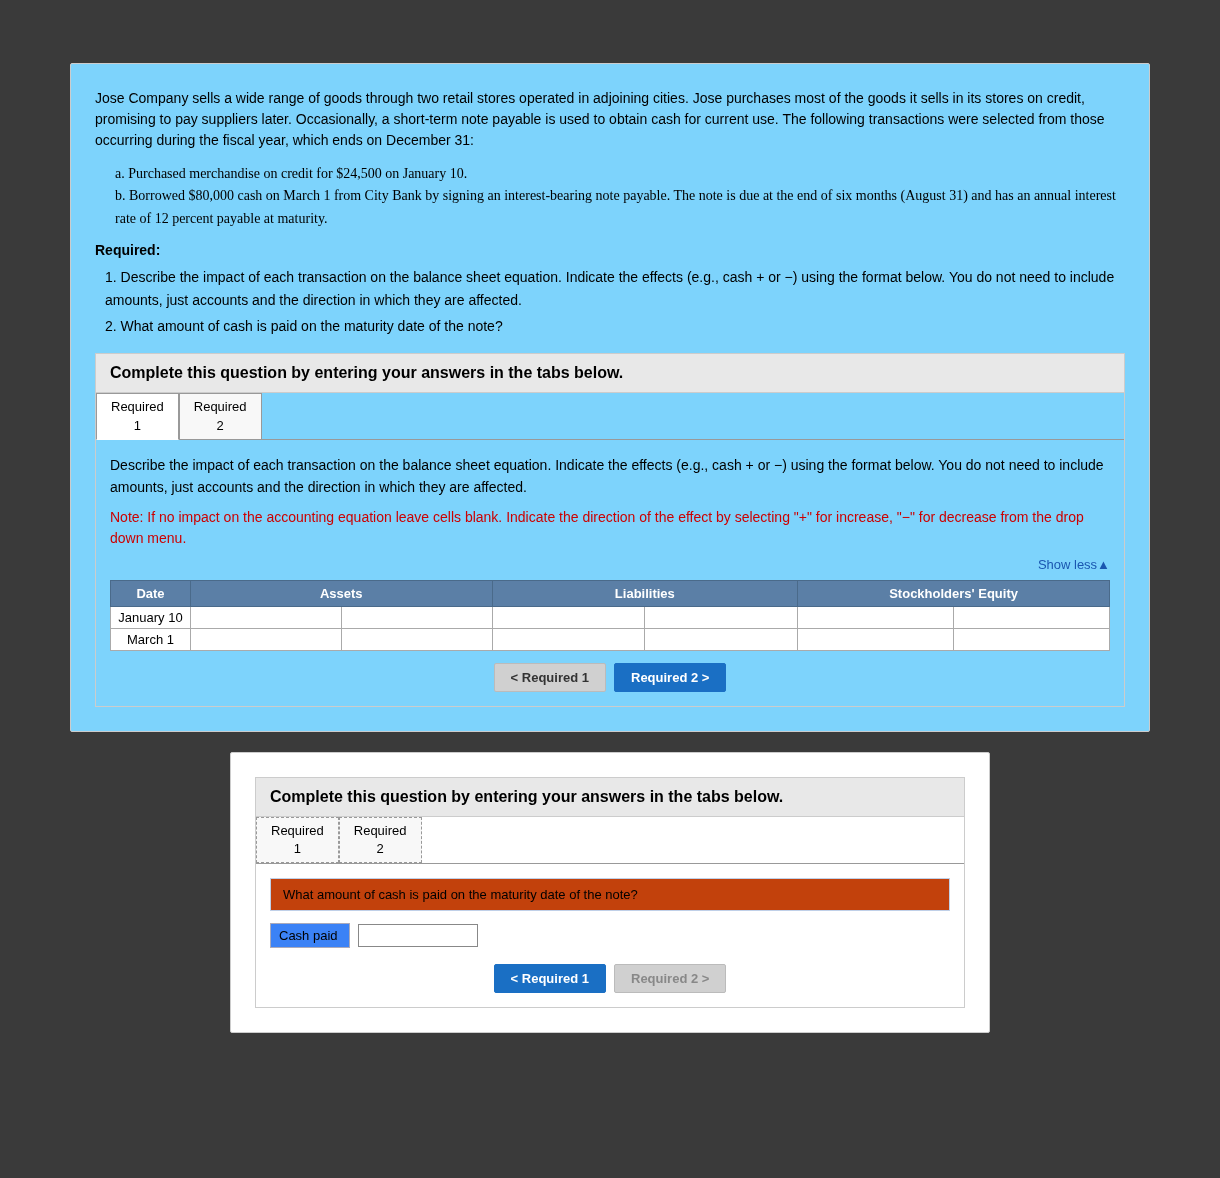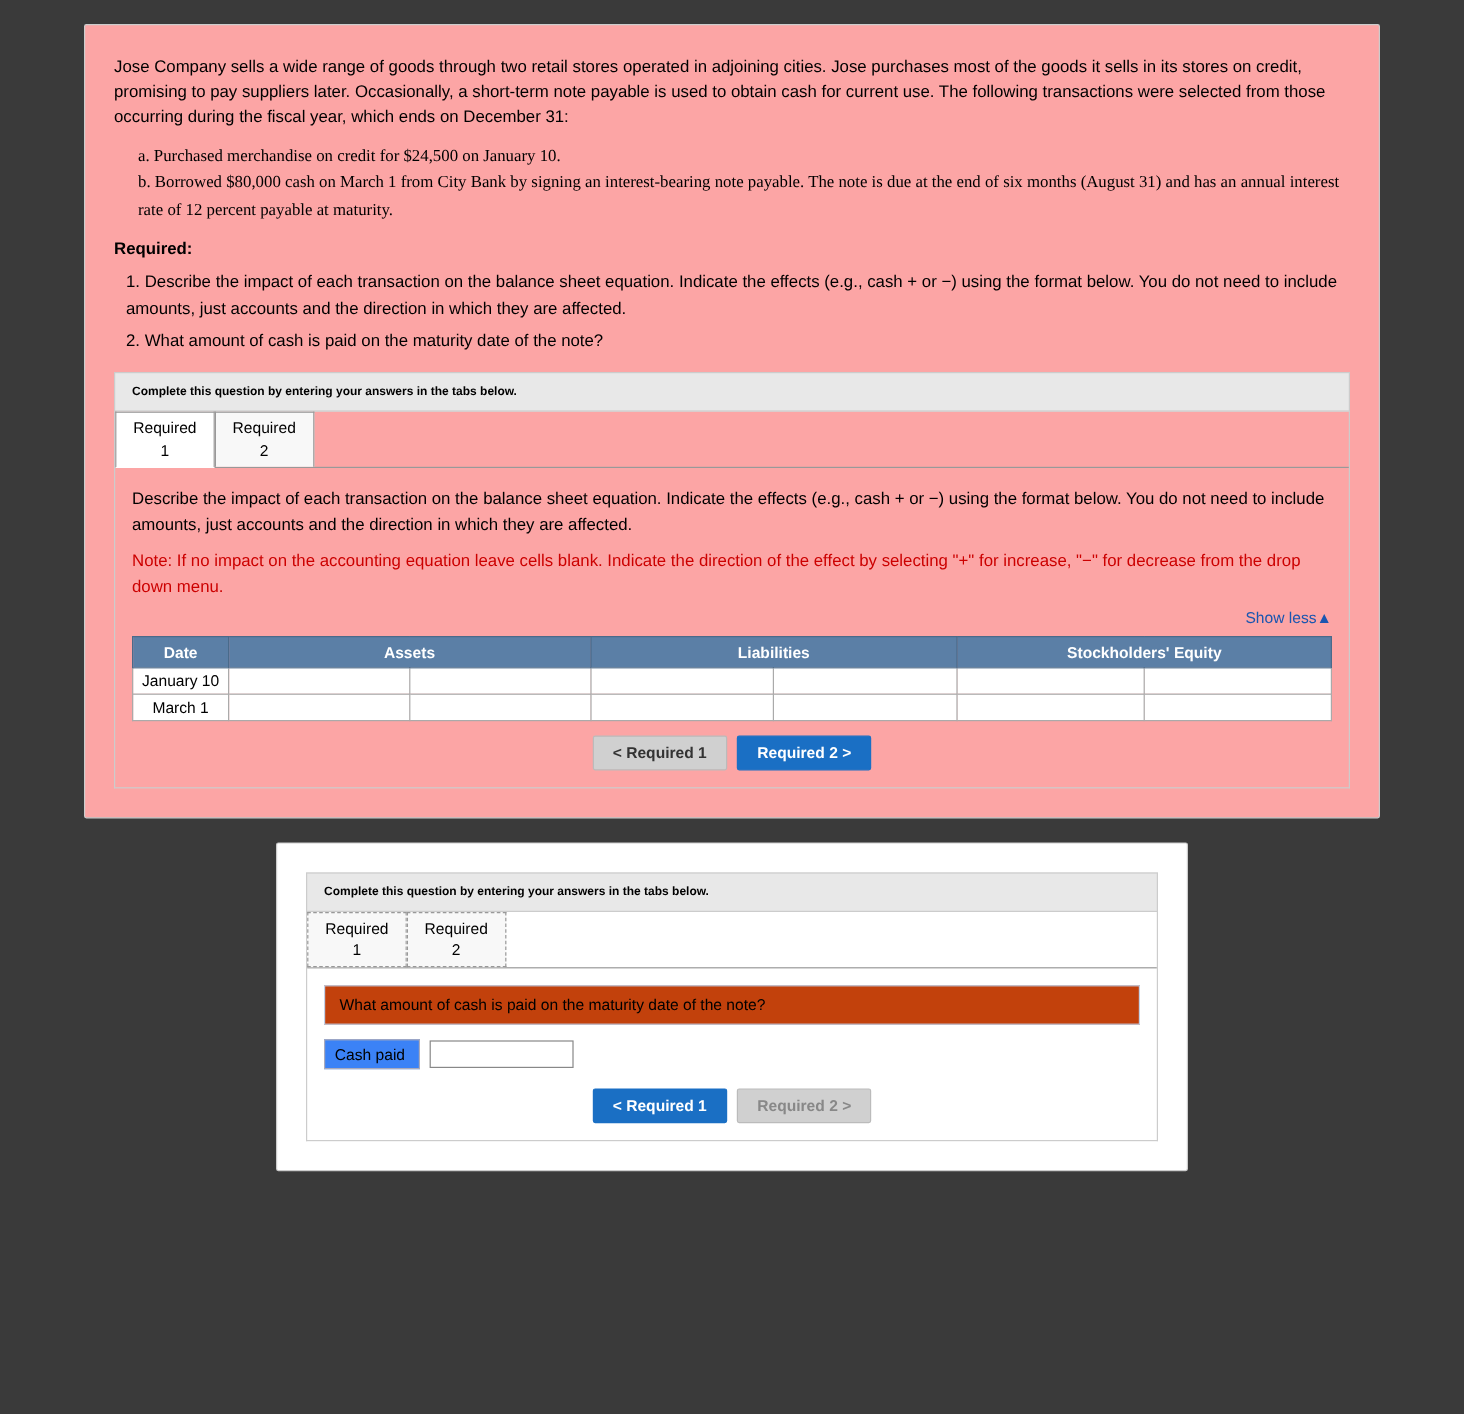--- a/index.html
+++ b/index.html
@@ -5,28 +5,29 @@
     * { box-sizing: border-box; margin: 0; padding: 0; }
     body {
       background-color: #3a3a3a;
       font-family: Arial, sans-serif;
       font-size: 14px;
       padding: 20px;
       color: #000;
     }
 
     .card {
-      background: #fca5a5;
+      background: #7dd3fc;
       border: 1px solid #ccc;
       border-radius: 2px;
       padding: 24px;
       margin-bottom: 20px;
       max-width: 1080px;
       margin-left: auto;
       margin-right: auto;
+      margin-top: 43px;
     }
 
     .card-bottom {
       background: #fff;
       border: 1px solid #ccc;
       border-radius: 2px;
       padding: 24px;
       max-width: 760px;
       margin-left: auto;
       margin-right: auto;
@@ -63,21 +64,21 @@
     .numbered-list p {
       margin-bottom: 4px;
     }
 
     .complete-box {
       background: #e8e8e8;
       border: 1px solid #ccc;
       padding: 10px 14px;
       font-weight: bold;
       margin-bottom: 0;
-      font-size: 10px;
+      font-size: 16px;
     }
 
     .tabs-container {
       border: 1px solid #ccc;
       border-top: none;
     }
 
     .tabs-row {
       display: flex;
       border-bottom: 1px solid #999;

